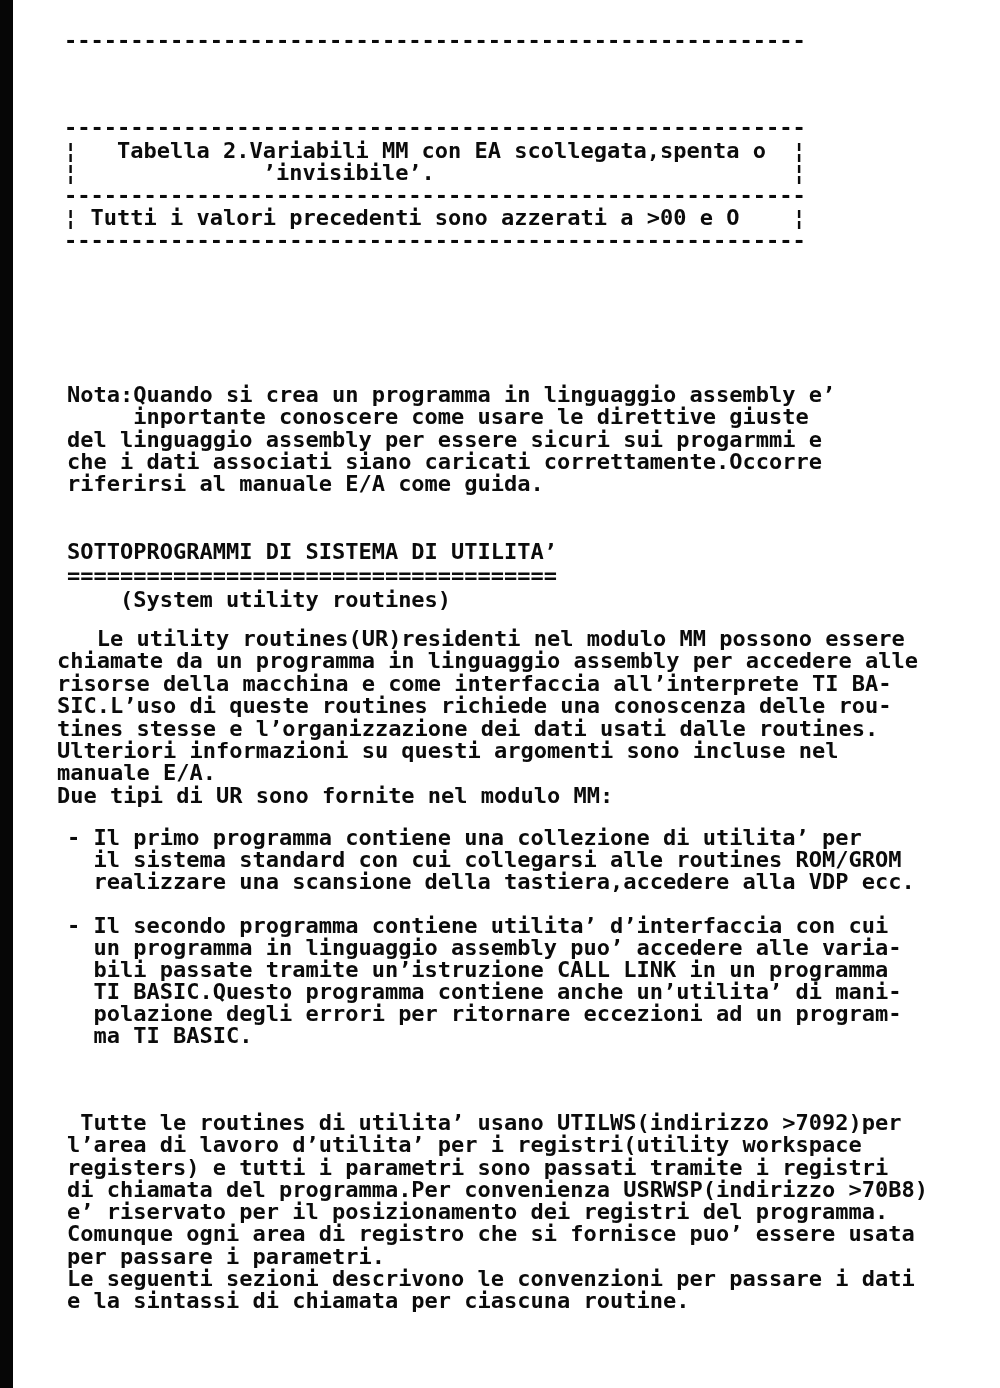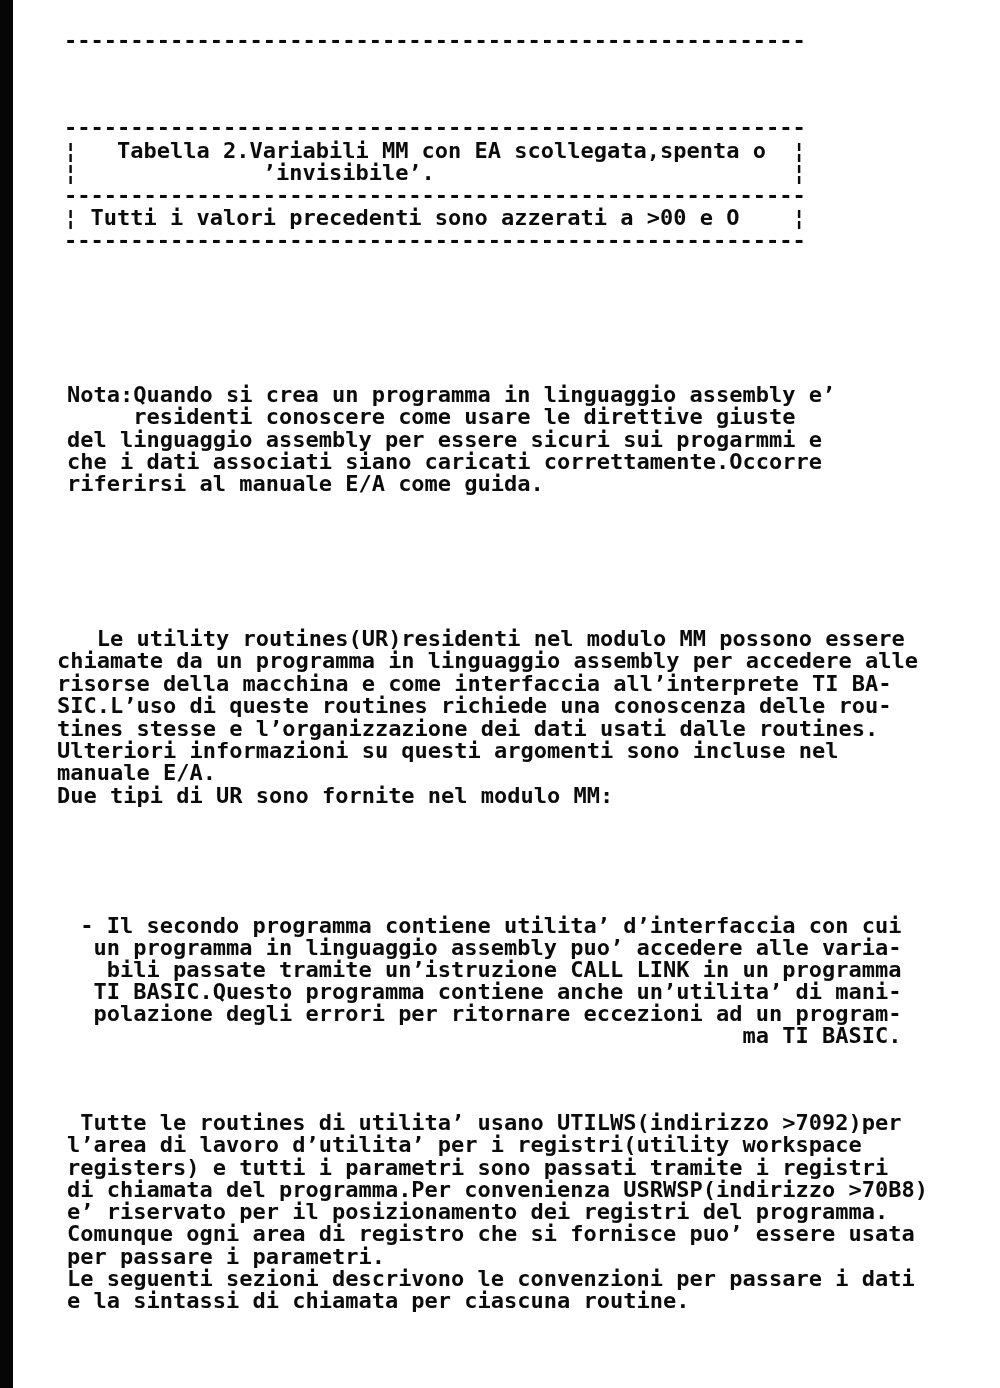--- a/index.html
+++ b/index.html
@@ -29,21 +29,21 @@
     white-space: pre;
     letter-spacing: 0;
   }
   .rule-top   { left: 64px; top: 30px;   line-height: 22.3px; }
   .table-box  { left: 64px; top: 117px;  line-height: 22.5px; }
   .para-1     { left: 67px; top: 295px;  line-height: 22.3px; }
   .nota       { left: 67px; top: 384px;  line-height: 22.3px; }
   .heading-1  { left: 67px; top: 540px;  line-height: 24px; }
   .para-2     { left: 57px; top: 628px;  line-height: 22.4px; }
   .bullet-1   { left: 67px; top: 827px;  line-height: 21.8px; }
-  .bullet-2   { left: 67px; top: 915px;  line-height: 21.9px; text-align: right; }
+  .bullet-2   { left: 67px; top: 915px;  line-height: 21.9px; }
   .heading-2  { left: 67px; top: 1095px; line-height: 22px; }
   .para-3     { left: 67px; top: 1112px; line-height: 22.3px; }
 </style>
 </head>
 <body>
 
 <div class="page">
 
   <div class="scan-bar"></div>
 
@@ -51,35 +51,41 @@
 
   <pre class="mono table-box">--------------------------------------------------------
 ¦   Tabella 2.Variabili MM con EA scollegata,spenta o  ¦
 ¦              ’invisibile’.                           ¦
 --------------------------------------------------------
 ¦ Tutti i valori precedenti sono azzerati a &gt;00 e O    ¦
 --------------------------------------------------------</pre>
 
 
   <pre class="mono nota">Nota:Quando si crea un programma in linguaggio assembly e’
-     residenti conoscere come usare le direttive giuste
+     inportante conoscere come usare le direttive giuste
 del linguaggio assembly per essere sicuri sui progarmmi e
 che i dati associati siano caricati correttamente.Occorre
 riferirsi al manuale E/A come guida.</pre>
 
+  <pre class="mono heading-1">SOTTOPROGRAMMI DI SISTEMA DI UTILITA’
+=====================================
+    (System utility routines)</pre>
 
   <pre class="mono para-2">   Le utility routines(UR)residenti nel modulo MM possono essere
 chiamate da un programma in linguaggio assembly per accedere alle
 risorse della macchina e come interfaccia all’interprete TI BA-
 SIC.L’uso di queste routines richiede una conoscenza delle rou-
 tines stesse e l’organizzazione dei dati usati dalle routines.
 Ulteriori informazioni su questi argomenti sono incluse nel
 manuale E/A.
 Due tipi di UR sono fornite nel modulo MM:</pre>
 
+  <pre class="mono bullet-1">- Il primo programma contiene una collezione di utilita’ per
+  il sistema standard con cui collegarsi alle routines ROM/GROM
+  realizzare una scansione della tastiera,accedere alla VDP ecc.</pre>
 
   <pre class="mono bullet-2">- Il secondo programma contiene utilita’ d’interfaccia con cui
   un programma in linguaggio assembly puo’ accedere alle varia-
   bili passate tramite un’istruzione CALL LINK in un programma
   TI BASIC.Questo programma contiene anche un’utilita’ di mani-
   polazione degli errori per ritornare eccezioni ad un program-
   ma TI BASIC.</pre>
 
 
   <pre class="mono para-3"> Tutte le routines di utilita’ usano UTILWS(indirizzo &gt;7092)per

